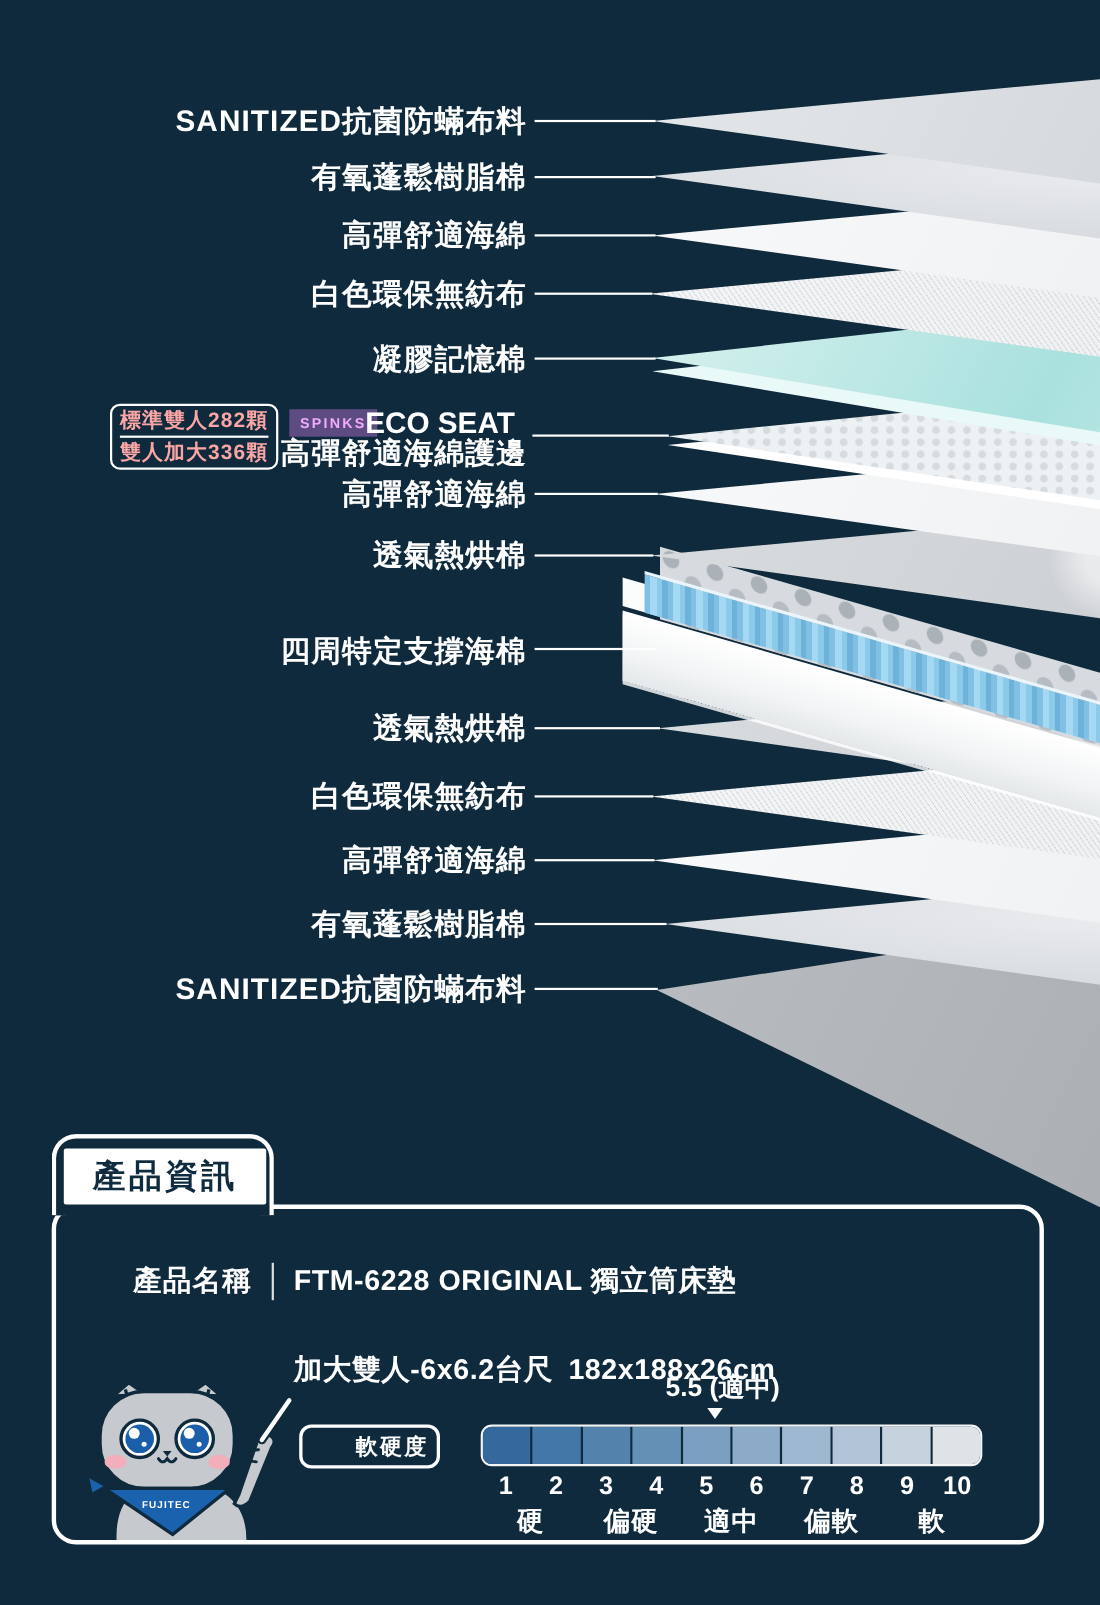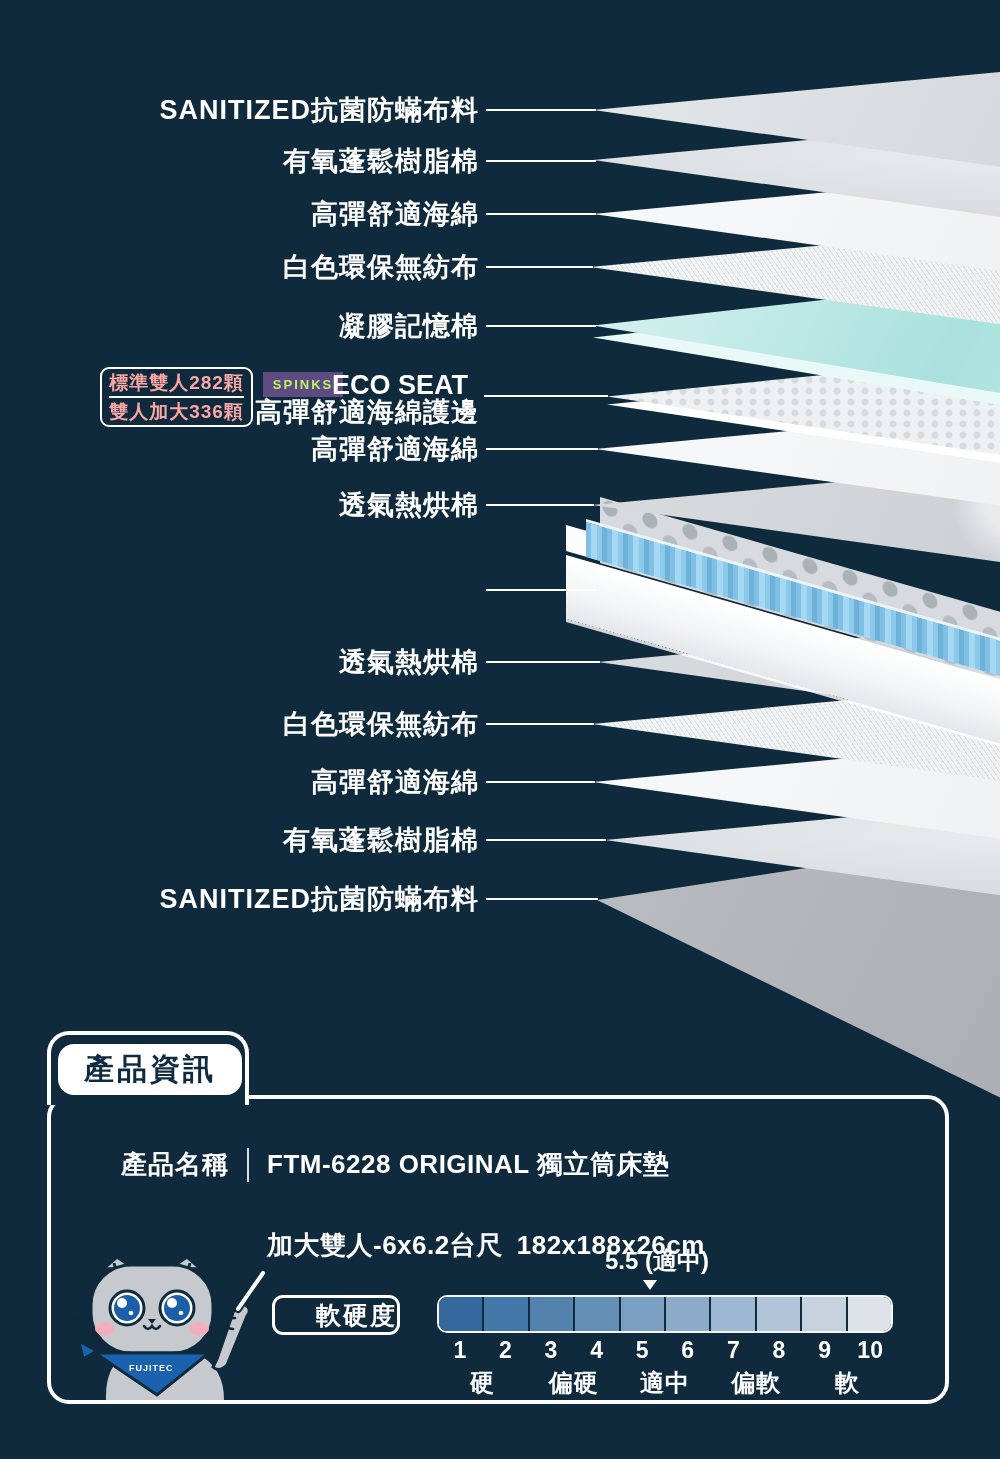--- a/index.html
+++ b/index.html
@@ -56,32 +56,32 @@
             color:#fff; font-weight:bold; font-size:27px; letter-spacing:1px;
             white-space:nowrap; z-index:30; }
   .lead   { position:absolute; left:486px; height:2px; background:#fff; z-index:30; }
 
   .eco-note { position:absolute; left:100px; top:367px; width:153px; height:60px;
               border:2px solid #fff; border-radius:9px; z-index:30;
               display:flex; flex-direction:column; justify-content:space-evenly; align-items:center; }
   .eco-note span { color:#fca5a5; font-size:19px; font-weight:bold; letter-spacing:1px; line-height:1; }
   .eco-note .sep { width:135px; height:2px; background:#fff; }
   .eco-brand { position:absolute; left:263px; top:372px; width:80px; height:25px; z-index:30;
-               background:#5d4b82; color:#bef264; font-size:13px; font-weight:bold; letter-spacing:2px;
+               background:#5d4b82; color:#f0abfc; font-size:13px; font-weight:bold; letter-spacing:2px;
                display:flex; align-items:center; justify-content:center; }
   .eco-title { position:absolute; right:532px; top:385px; transform:translateY(-50%); z-index:30;
                color:#fff; font-size:27px; font-weight:bold; white-space:nowrap; }
   .eco-sub   { position:absolute; right:521px; top:412px; transform:translateY(-50%); z-index:30;
                color:#fff; font-size:27px; font-weight:bold; letter-spacing:1px; white-space:nowrap; }
 
   
   .tab-wrap { position:absolute; left:47px; top:1031px; width:202px; height:74px; z-index:41;
               border:4px solid #fff; border-bottom:none; border-radius:22px 22px 0 0; background:#0e2a3c; }
   .tab-fill { position:absolute; left:58px; top:1044px; width:184px; height:51px; z-index:42;
-              background:#fff; border-radius:16px; color:#0f2b3f;
+              background:#fff; border-radius:2px; color:#0f2b3f;
               display:flex; align-items:center; justify-content:center;
               font-size:30px; font-weight:bold; letter-spacing:3px; }
   .info-box { position:absolute; left:47px; top:1095px; width:902px; height:309px; z-index:40;
               border:4px solid #fff; border-radius:22px; background:#0e2a3c; overflow:hidden; }
   .pi-row { position:absolute; left:30px; display:flex; align-items:center; color:#fff; }
   .pi-label { width:148px; text-align:right; font-size:26px; font-weight:bold; letter-spacing:1px; }
   .pi-div   { width:2px; height:34px; background:rgba(255,255,255,.85); margin:0 18px; }
   .pi-value { font-size:26px; font-weight:bold; letter-spacing:.5px; white-space:nowrap; }
   .pi-spec  { display:inline-block; width:242px; }
   .fm-marker { position:absolute; left:486px; top:146px; width:240px; text-align:center;
@@ -94,21 +94,21 @@
             display:flex; }
   .fm-bar .seg { flex:1; border-right:2px solid #0e2a3c; }
   .fm-bar .seg:last-child { border-right:none; }
   .fm-nums { position:absolute; left:386px; top:238px; width:456px; display:flex; }
   .fm-nums span { flex:1; text-align:center; color:#fff; font-size:23px; font-weight:bold; }
   .fm-words { position:absolute; left:386px; top:268px; width:456px; display:flex; }
   .fm-words span { flex:1; text-align:center; color:#fff; font-size:24px; font-weight:bold; letter-spacing:1px; }
   .fm-badge { position:absolute; left:221px; top:196px; width:128px; height:40px;
               border:3px solid #fff; border-radius:11px; color:#fff;
               display:flex; align-items:center; justify-content:center;
-              font-size:25px; font-weight:bold; letter-spacing:2px;padding-left:41px; }
+              font-size:20px; font-weight:bold; letter-spacing:2px;padding-left:41px; }
   .mascot { position:absolute; left:16px; top:156px; width:210px; height:153px; }
 </style>
 </head>
 <body>
 
 <div id="canvas">
 
   <div>
     <div class="layer tex-fabric" style="left:593px; top:38px;  z-index:24;"></div>
     <div class="layer tex-fluff" style="left:593px; top:88px;  z-index:23;"></div>
@@ -150,20 +150,21 @@
   <i class="lead" style="top:839px; width:120px;"></i>
   <i class="lead" style="top:898px; width:112px;"></i>
 
   <span class="llabel" style="top:110px;">SANITIZED抗菌防蟎布料</span>
   <span class="llabel" style="top:161px;">有氧蓬鬆樹脂棉</span>
   <span class="llabel" style="top:214px;">高彈舒適海綿</span>
   <span class="llabel" style="top:267px;">白色環保無紡布</span>
   <span class="llabel" style="top:326px;">凝膠記憶棉</span>
   <span class="llabel" style="top:449px;">高彈舒適海綿</span>
   <span class="llabel" style="top:505px;">透氣熱烘棉</span>
+  <span class="llabel" style="top:592px;">四周特定支撐海棉</span>
   <span class="llabel" style="top:662px;">透氣熱烘棉</span>
   <span class="llabel" style="top:724px;">白色環保無紡布</span>
   <span class="llabel" style="top:782px;">高彈舒適海綿</span>
   <span class="llabel" style="top:840px;">有氧蓬鬆樹脂棉</span>
   <span class="llabel" style="top:899px;">SANITIZED抗菌防蟎布料</span>
 
   <div class="eco-note">
     <span>標準雙人282顆</span>
     <i class="sep"></i>
     <span>雙人加大336顆</span>

